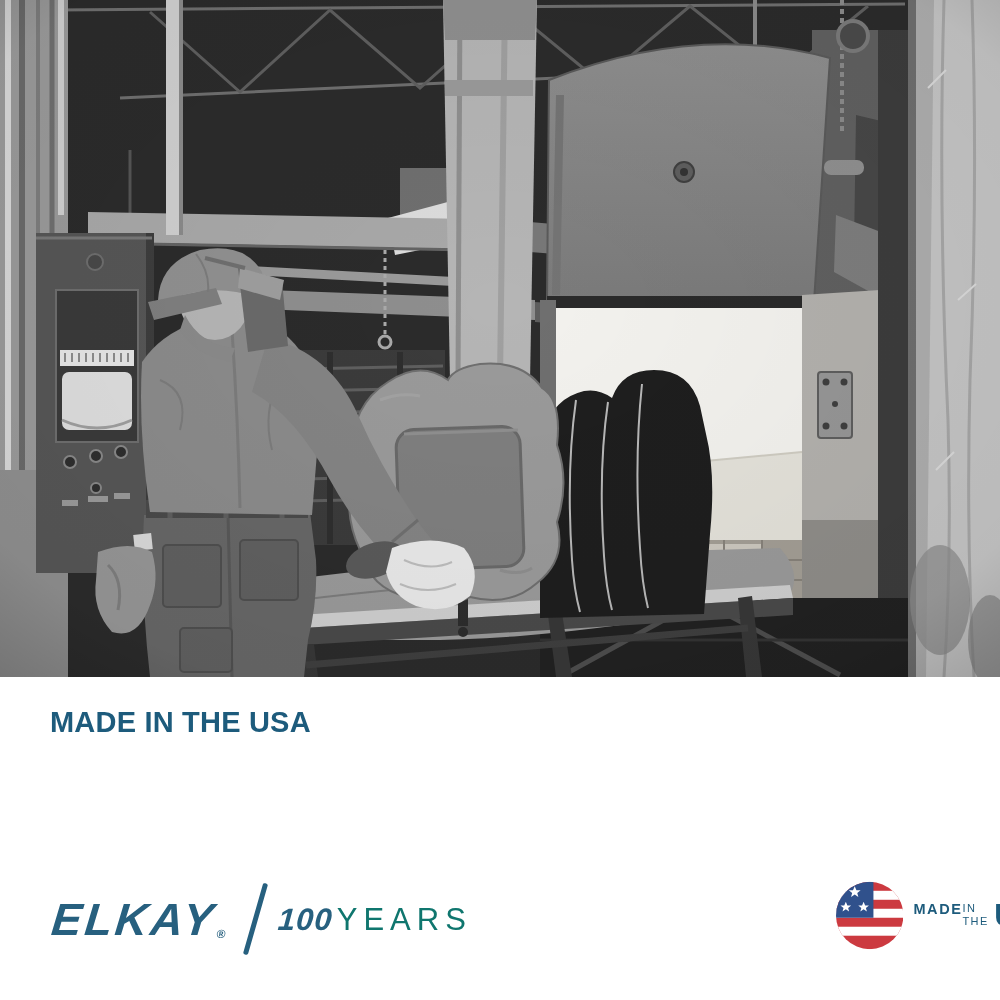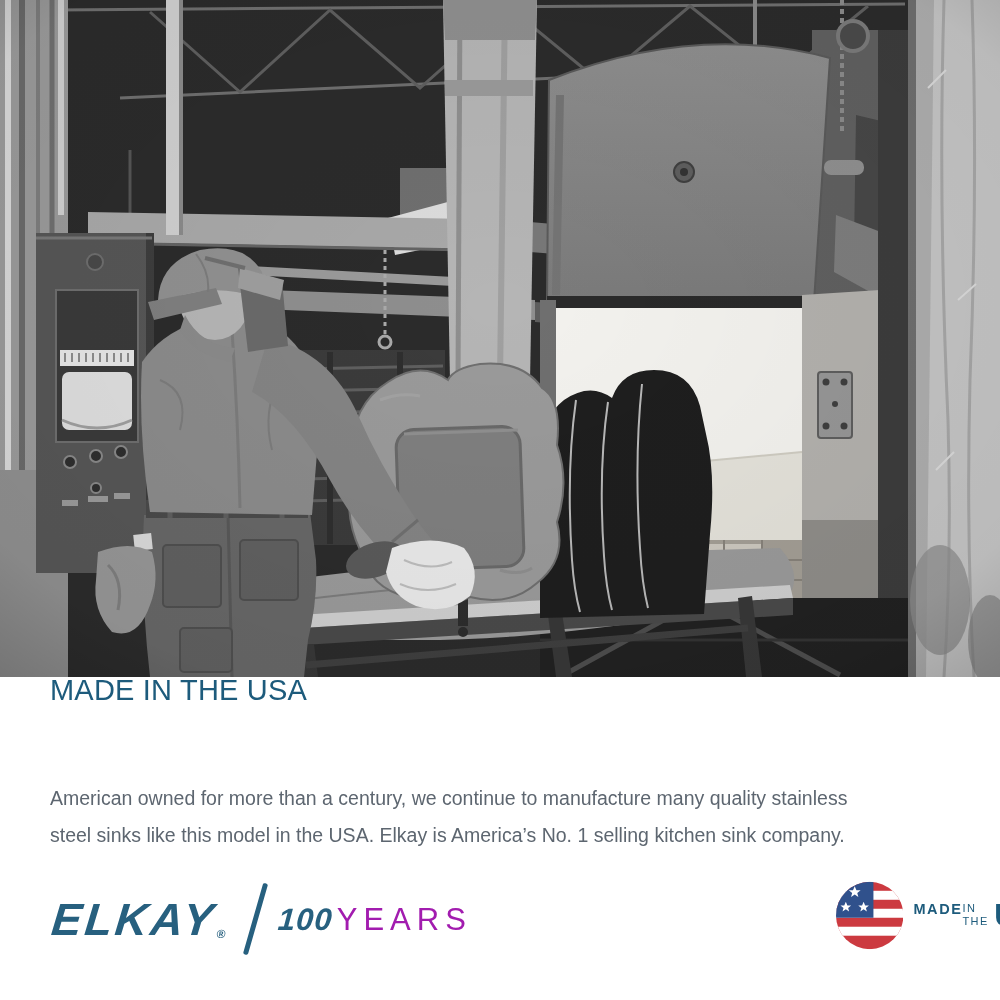--- a/index.html
+++ b/index.html
@@ -5,38 +5,38 @@
   html,body{margin:0;padding:0;background:#ffffff;}
   #stage{
     position:relative;width:1000px;height:1000px;background:#ffffff;overflow:hidden;
     font-family:"Liberation Sans", sans-serif;
   }
   
   #photo{position:absolute;left:0;top:0;width:1000px;height:677px;}
   #photo svg{display:block;}
   
   .headline{
-    position:absolute;left:50px;top:674px;
-    font-size:29px;font-weight:400;color:#1d5b7c;letter-spacing:.2px;white-space:nowrap;
+    position:absolute;left:50px;top:706px;
+    font-size:29px;font-weight:700;color:#1d5b7c;letter-spacing:.2px;white-space:nowrap;
   }
   .bodycopy{
     position:absolute;left:50px;top:780px;color:#5d6670;font-size:19.5px;line-height:37px;
     white-space:nowrap;
   }
   
   .logo-row{position:absolute;left:52px;top:880px;height:78px;display:flex;align-items:center;}
   .elkay{
     font-size:45px;font-weight:700;font-style:italic;color:#27607f;
     letter-spacing:3px;transform:skewX(-6deg);line-height:1;display:flex;align-items:flex-end;
   }
   .elkay .reg{font-size:12px;font-style:normal;letter-spacing:0;margin-left:2px;transform:translateY(-2px);}
   .logo-slash{width:5px;height:74px;background:#27607f;border-radius:2px;transform:rotate(16deg);margin:0 20px 0 26px;}
   .years{display:flex;align-items:center;line-height:1;}
   .years .num{font-size:31px;font-weight:700;color:#27607f;letter-spacing:1px;font-style:italic;transform:skewX(-4deg);}
-  .years .word{font-size:31px;font-weight:400;color:#a21caf;letter-spacing:6px;margin-left:4px;}
+  .years .word{font-size:31px;font-weight:400;color:#0f766e;letter-spacing:6px;margin-left:4px;}
   
   .badge{position:absolute;left:836px;top:879px;display:flex;align-items:center;}
   .badge .flag{width:73px;height:73px;}
   .badge .btext{margin-left:10px;color:#1d5b7c;display:flex;justify-content:center;}
   .badge .b1{font-size:14.5px;font-weight:700;letter-spacing:1.6px;line-height:15px;}
   .badge .b2{font-size:11px;font-weight:400;letter-spacing:1.4px;line-height:13px;}
   .badge .b3{font-size:31px;font-weight:700;letter-spacing:.8px;line-height:27px;}
 </style>
 </head>
 <body>
@@ -322,24 +322,20 @@
         <polygon points="240,268 284,280 280,300 238,288" fill="#9e9e9e"></polygon>
         <line x1="205" y1="258" x2="245" y2="268" stroke="#6f6f6f" stroke-width="4"></line>
       </g>
 
       <rect x="0" y="0" width="1000" height="677" fill="url(#vig)"></rect>
     </svg>
   </div>
 
   <div class="headline">MADE IN THE USA</div>
 
-  <div class="bodycopy">
-    <div>American owned for more than a century, we continue to manufacture many quality stainless</div>
-    <div>steel sinks like this model in the USA. Elkay is America’s No. 1 selling kitchen sink company.</div>
-  </div>
 
   <div class="logo-row">
     <div class="elkay">
       <span>ELKAY</span>
         <span class="reg">®</span>
     </div>
     <div class="logo-slash"></div>
     <div class="years">
       <span class="num">100</span>
       <span class="word">YEARS</span>

